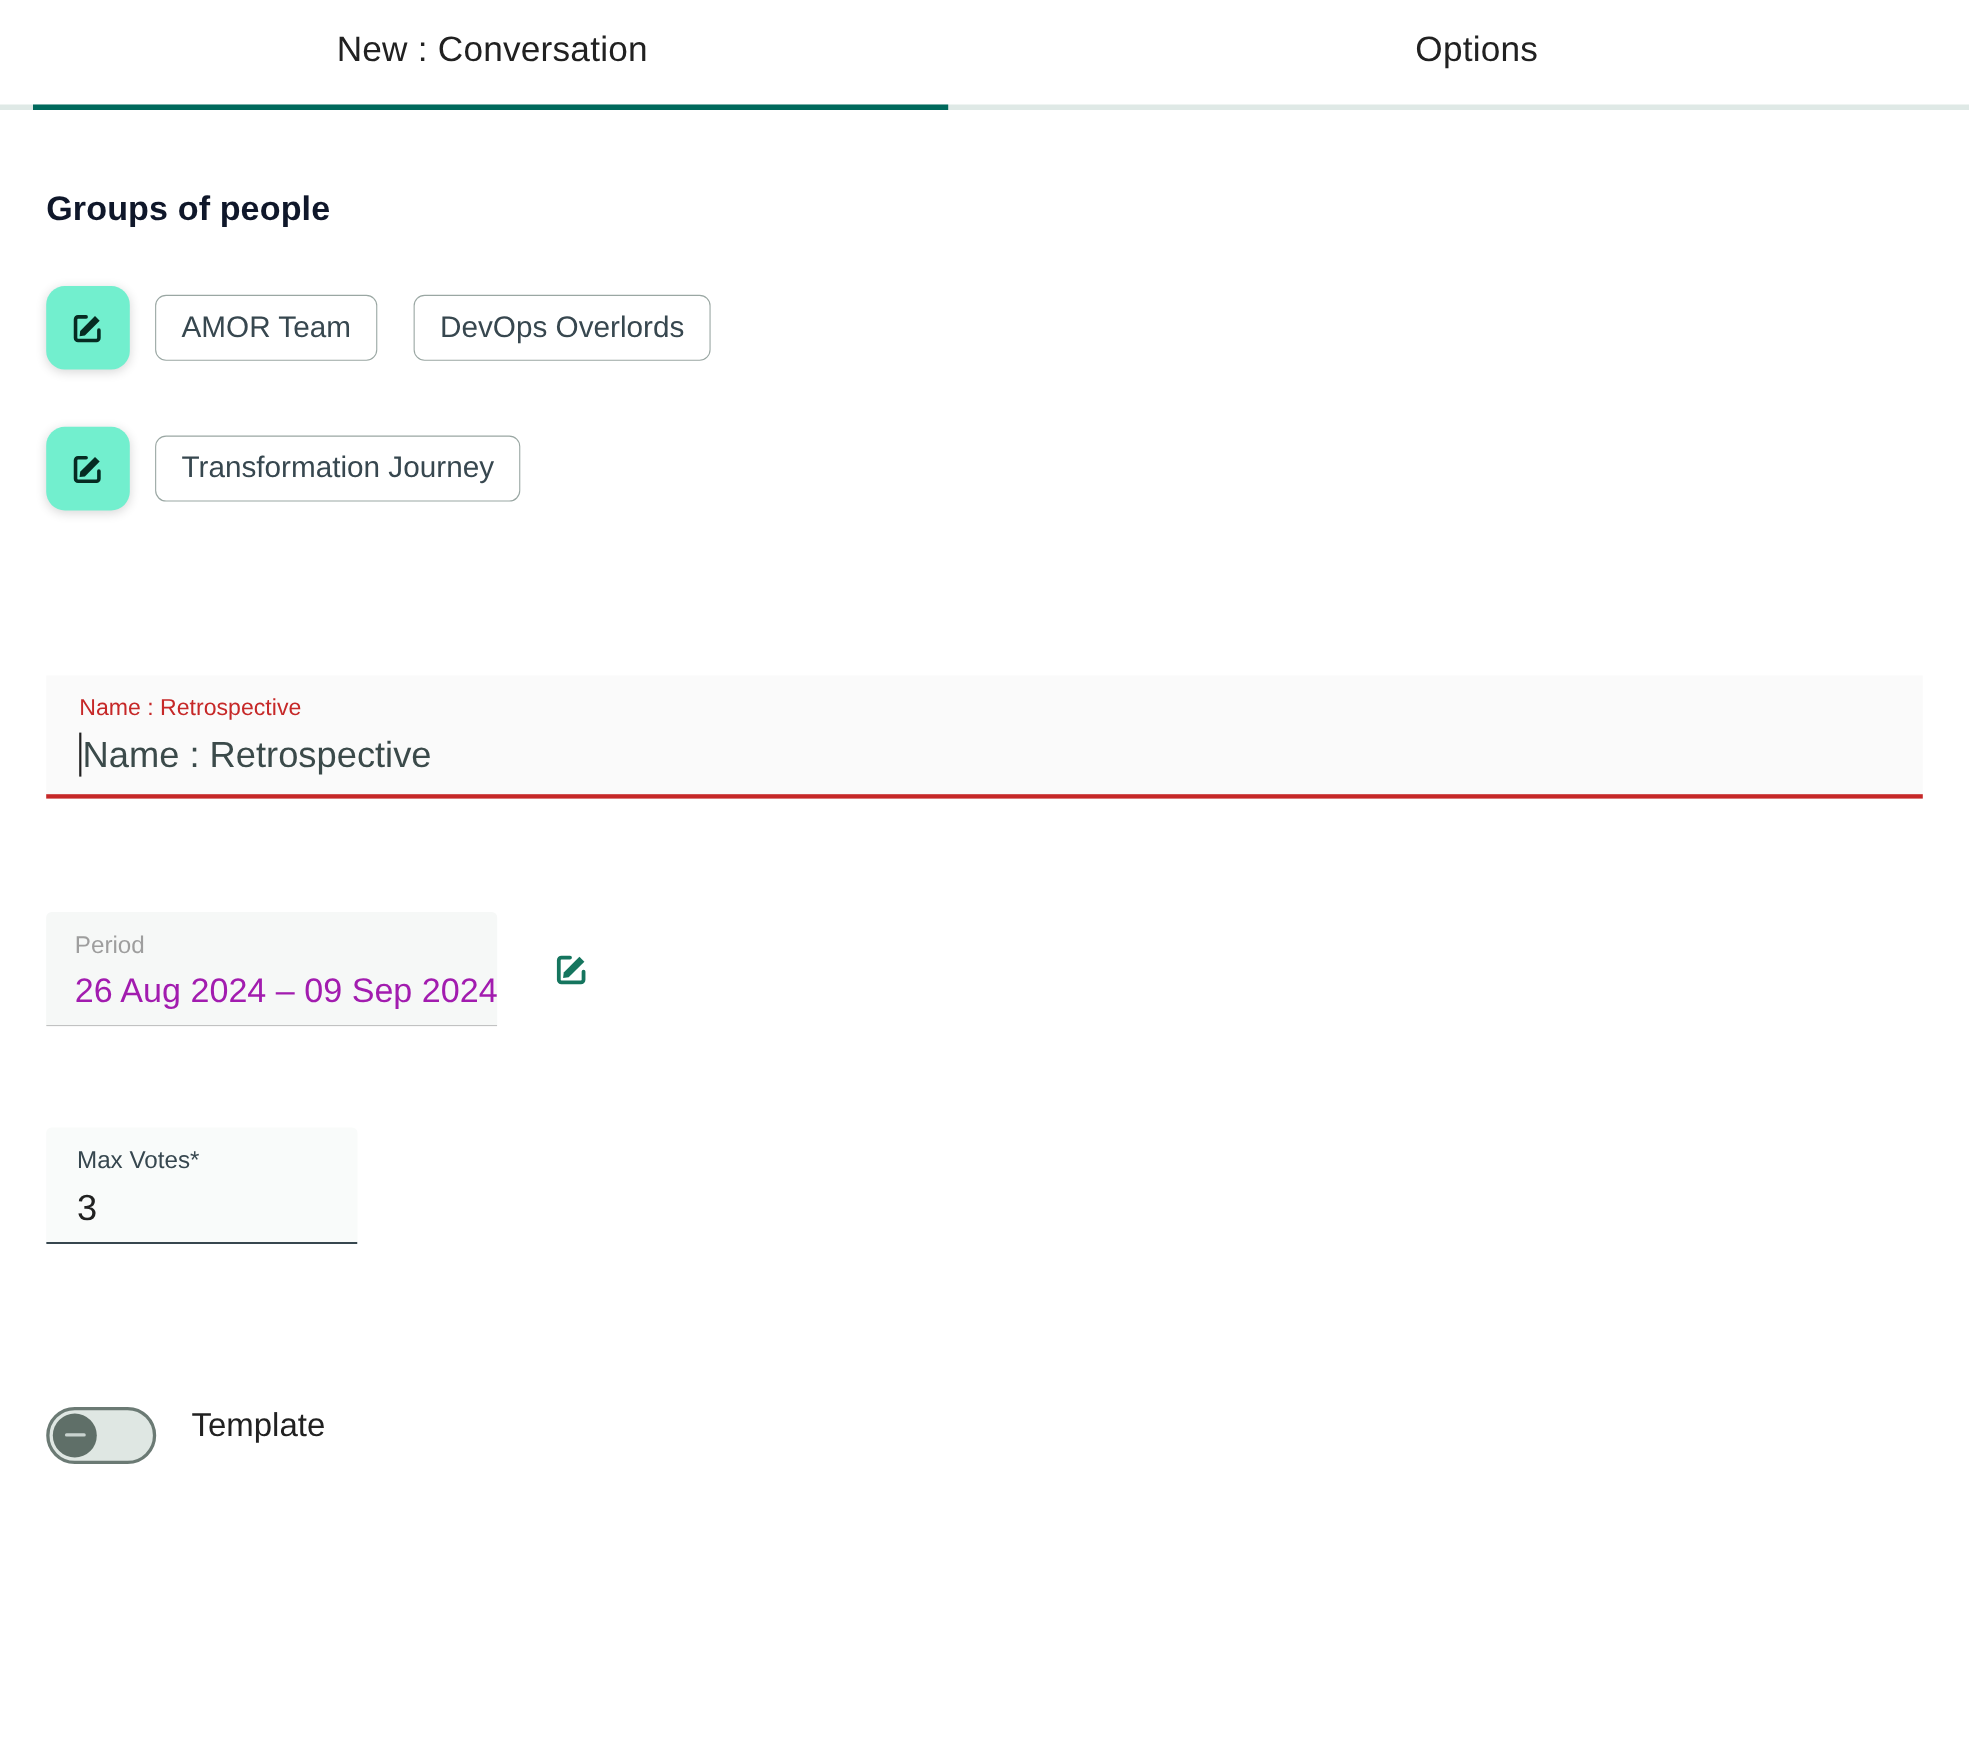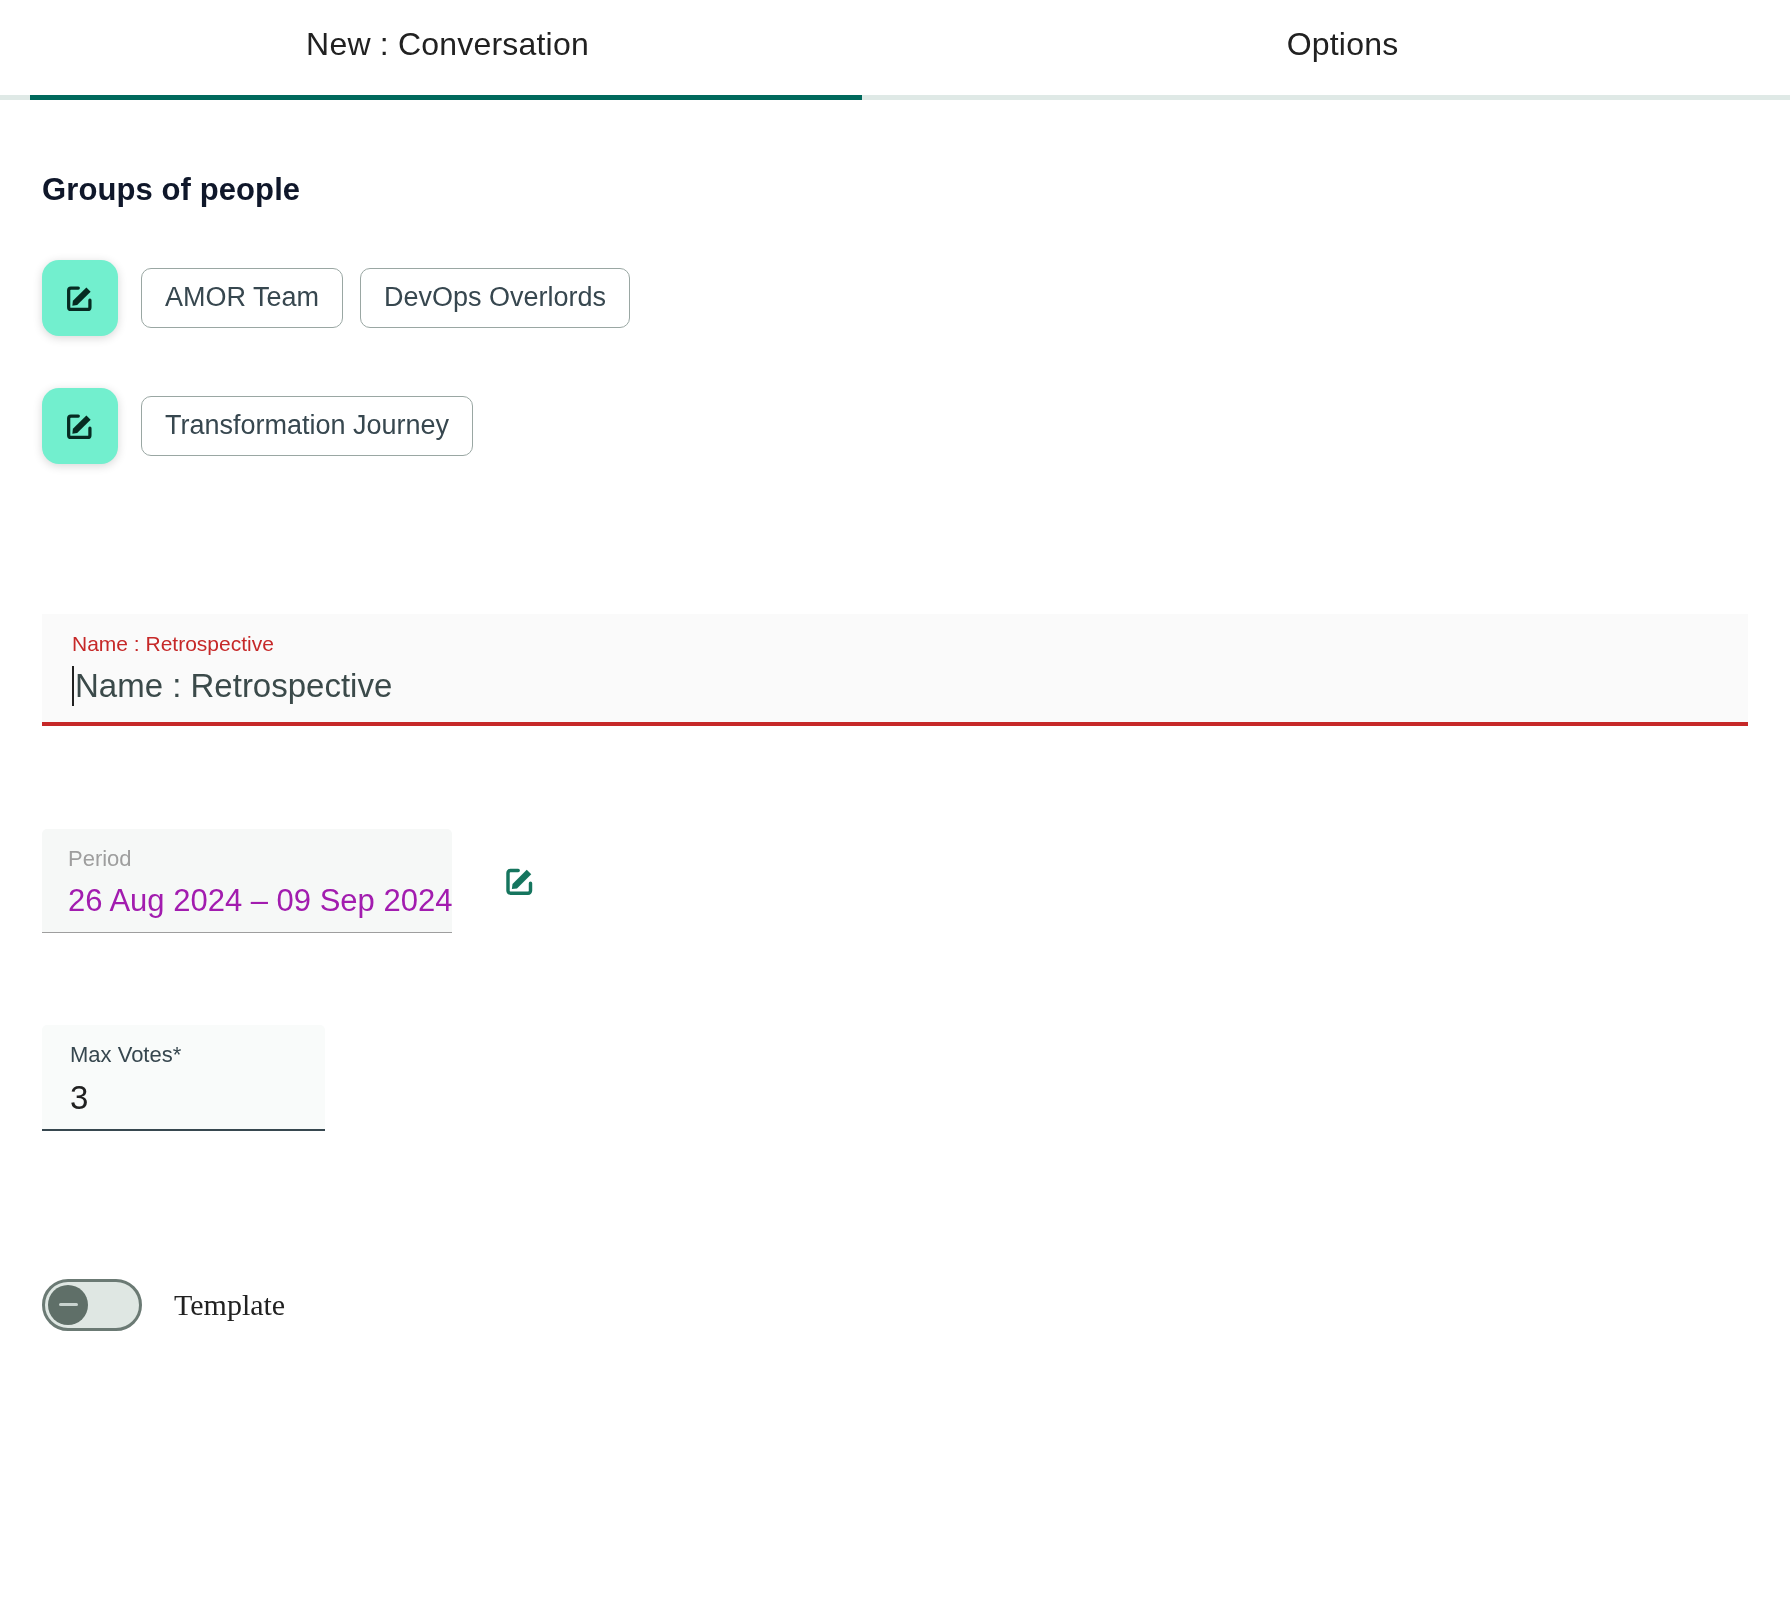--- a/index.html
+++ b/index.html
@@ -87,21 +87,21 @@
     justify-content: center;
     box-shadow: 0 2px 10px rgba(0,0,0,0.16);
     flex: 0 0 auto;
     cursor: pointer;
   }
   .edit-square svg { width: 34px; height: 34px; display:block; }
 
   .chips {
     display: flex;
     align-items: flex-end;
-    gap: 17px;
+    gap: 33px;
     margin-left: 23px;
   }
   .chip {
     border: 1.6px solid #9aa7a3;
     border-radius: 10px;
     background: #ffffff;
     color: #37474f;
     font-size: 27px;
     padding: 15px 23px 16px 23px;
     line-height: 1;
@@ -197,24 +197,22 @@
   .votes-value {
     font-size: 33px;
     color: #212121;
     margin-top: 10px;
     line-height: 1.2;
   }
 
   
   .toggle-row {
     display: flex;
-    align-items: center;
     margin-top: 148px;
     margin-left: 0;
-    font-family: Liberation Serif, serif;
   }
   .toggle {
     width: 100px;
     height: 52px;
     border-radius: 26px;
     background: #dfe7e3;
     border: 3px solid #6b7a74;
     box-sizing: border-box;
     position: relative;
     cursor: pointer;

